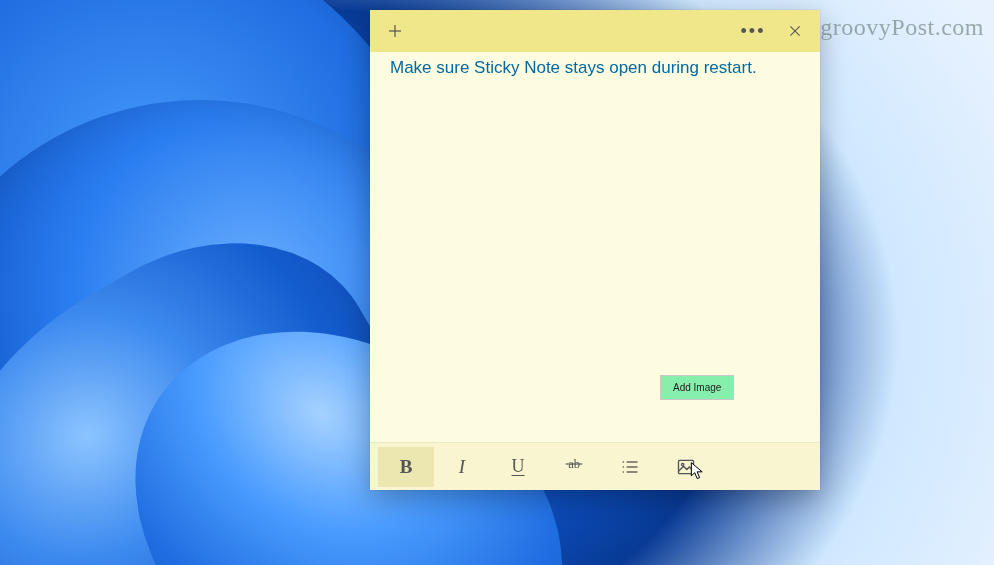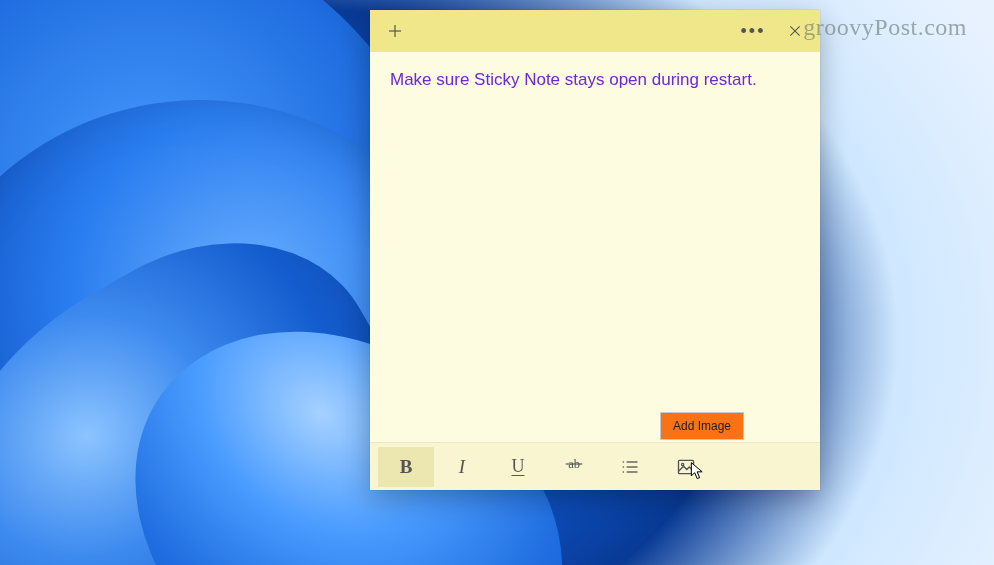--- a/index.html
+++ b/index.html
@@ -44,21 +44,21 @@
     .petal.p4 {
       width: 450px; height: 350px;
       left: 120px; top: 350px;
       background: radial-gradient(ellipse at 30% 30%, #a5d1ff 0%, #4a9cff 30%, #1f6de0 60%, #0d4fbf 100%);
       transform: rotate(40deg);
       border-radius: 55% 45% 50% 50%;
     }
     .watermark {
       position: absolute;
       top: 14px;
-      right: 27px;
+      right: 10px;
       font-family: Georgia, serif;
       font-size: 24px;
       color: rgba(100,120,110,0.6);
       letter-spacing: 0.5px;
       z-index: 50;
     }
     .sticky-note {
       position: absolute;
       left: 370px;
       top: 10px;
@@ -85,35 +85,35 @@
       justify-content: center;
       color: #555;
       cursor: default;
     }
     .tb-spacer { flex: 1; }
     .plus-svg { width: 18px; height: 18px; }
     .more-dots { font-size: 18px; letter-spacing: 2px; color: #555; }
     .close-svg { width: 16px; height: 16px; }
     .note-body {
       flex: 1;
-      padding: 16px 20px;
+      padding: 4px 20px;
       font-size: 17px;
-      color: #6d28d9;
+      color: #0369a1;
       line-height: 1.4;
     }
     .note-body p { margin-bottom: 16px; }
     .note-body .bold { font-weight: 700; }
     .tooltip {
       position: absolute;
       left: 660px;
-      top: 412px;
-      background: #f97316;
+      top: 375px;
+      background: #86efac;
       border: 1px solid #c8c8c8;
       padding: 6px 12px;
-      font-size: 12px;
+      font-size: 10px;
       color: #222;
       white-space: nowrap;
       z-index: 30;
     }
     .note-toolbar {
       height: 48px;
       background: #f8f5d0;
       border-top: 1px solid rgba(0,0,0,0.05);
       display: flex;
       align-items: center;

